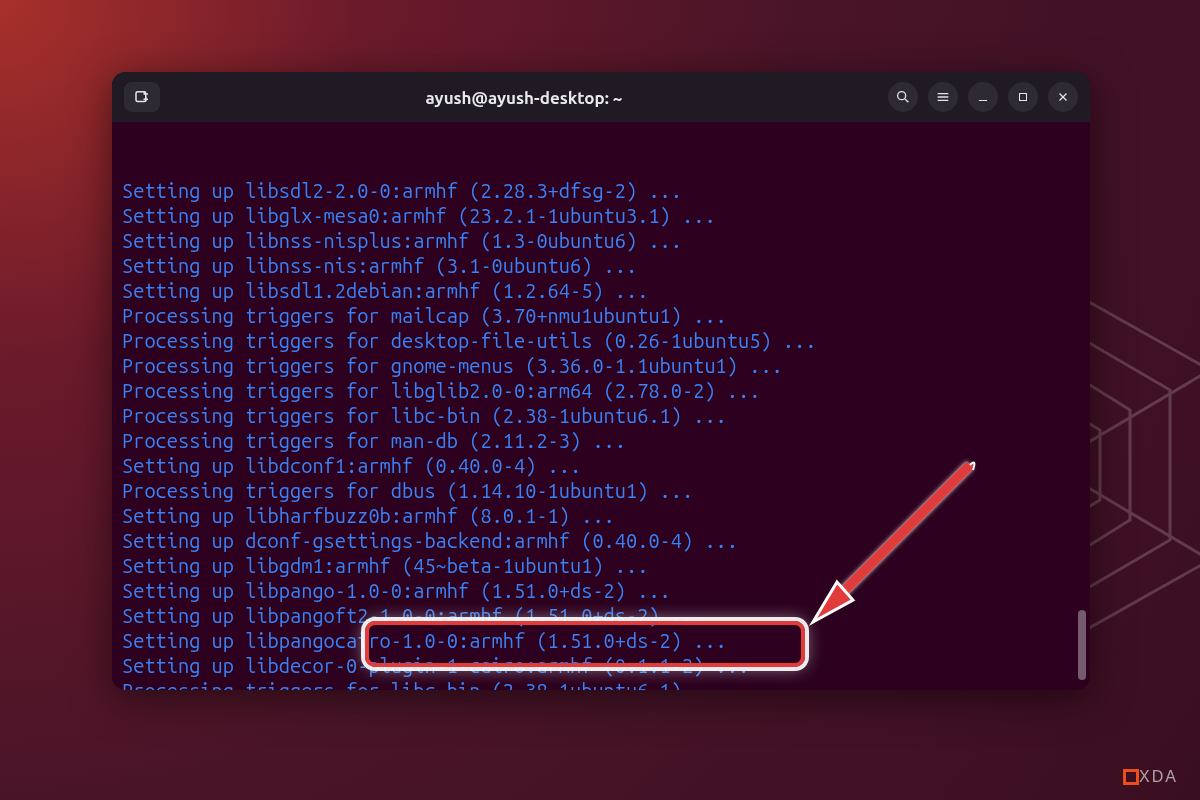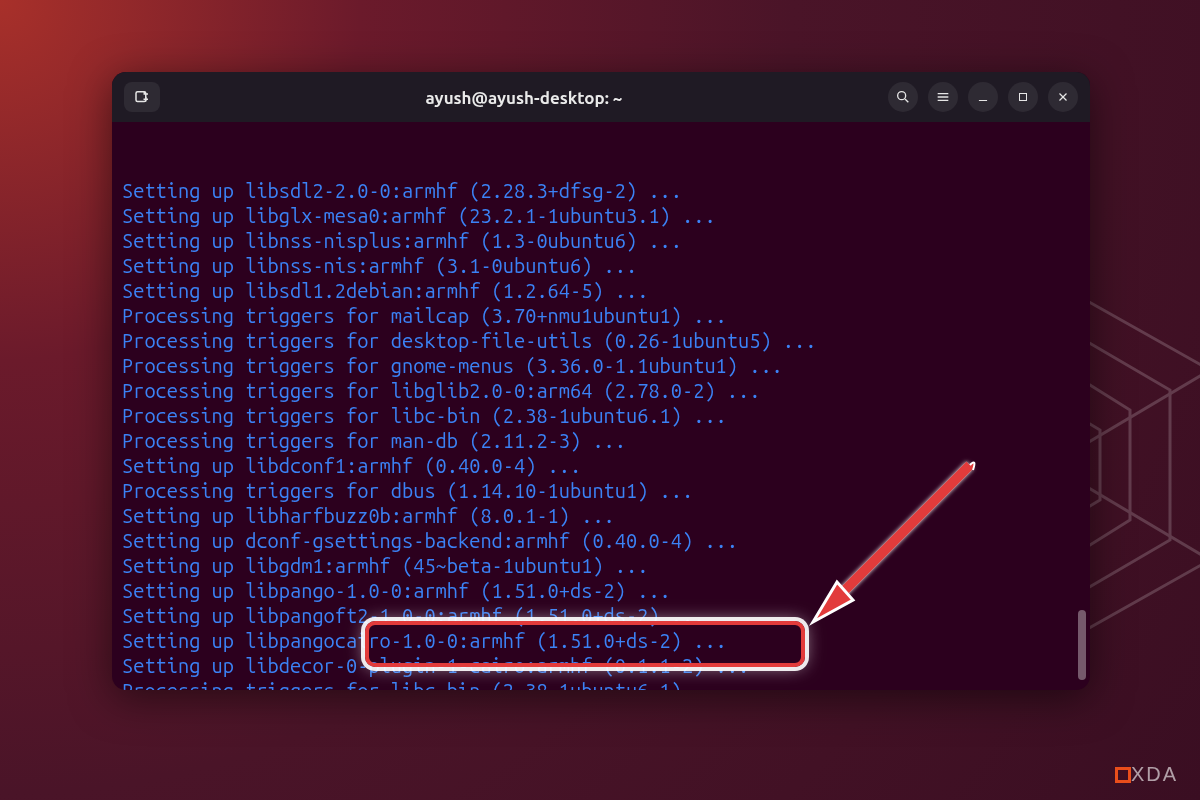--- a/index.html
+++ b/index.html
@@ -85,21 +85,21 @@
     width: 8px; height: 70px;
     background: rgba(255,255,255,0.35);
     border-radius: 4px;
   }
   .watermark {
     position: absolute;
     right: 22px; bottom: 14px;
     display: flex; align-items: center; 
     color: rgba(255,255,255,0.6);
     font-family: sans-serif;
-    font-size: 20px;
+    font-size: 16px;
     letter-spacing: 2px;
   }
   .watermark .sq {
     width: 16px; height: 16px; border: 3px solid #e94e1b;
     display: inline-block;
   }
 </style>
 </head>
 <body>
 

